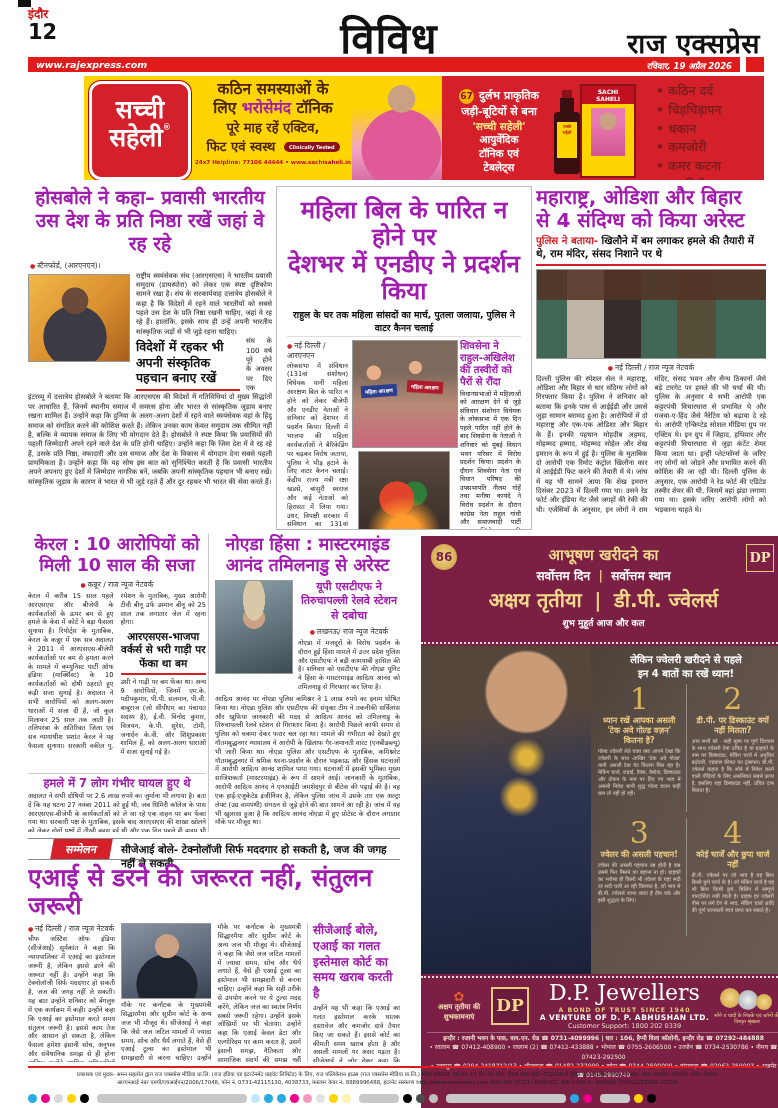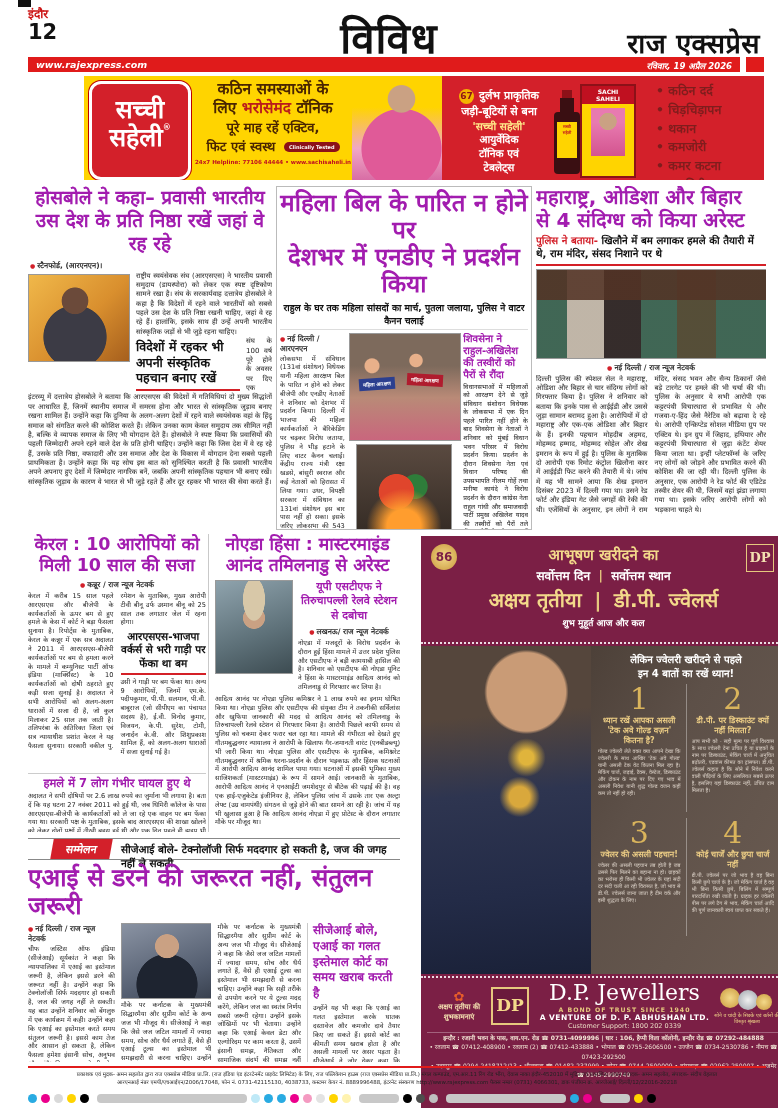--- a/index.html
+++ b/index.html
@@ -3,21 +3,21 @@
 <meta charset="utf-8">
 <style>
   html,body{margin:0;padding:0;}
   body{width:778px;height:1108px;background:#fff;font-family:"DejaVu Sans","Liberation Sans",sans-serif;position:relative;overflow:hidden;color:#111;}
   .abs{position:absolute;}
   .b{font-weight:bold;}
   .ctr{text-align:center;}
   .clip{overflow:hidden;}
   .bt{font-size:7px;line-height:1.34;color:#222;text-align:justify;}
   .cols2{column-count:2;column-gap:7px;}
-  .byline{font-size:7.5px;font-weight:bold;color:#333;}
+  .byline{font-size:7.5px;font-weight:normal;color:#333;}
   .byline::before{content:"● ";color:#d3202a;font-size:6px;}
   .hl{color:#a21caf;font-weight:bold;line-height:1.12;}
   .redline{border-bottom:2px solid #d42027;}
   .photo{position:relative;overflow:hidden;border:1px solid #999;}
   .vline{border-left:1px solid #c9c9c9;}
   .serif{font-family:"DejaVu Serif","Liberation Serif",serif;}
   .dot{display:inline-block;width:9px;height:9px;border-radius:50%;margin-right:4px;vertical-align:middle;}
   .gbar{display:inline-block;height:9px;background:#c8c8c8;border-radius:4px;margin:0 4px;vertical-align:middle;}
   .benefit{font-size:12.5px;font-weight:bold;color:#7f1d1d;line-height:1.5;white-space:nowrap;}
   .benefit::before{content:"• ";}
@@ -49,21 +49,21 @@
     <div class="abs" style="left:0;top:0;width:348px;height:104px;background:#ffd400;"></div>
     <div class="abs" style="left:348px;top:0;width:332px;height:104px;background:#d3202a;"></div>
 
     <div class="abs ctr" style="left:5px;top:5px;width:96px;height:93px;background:#d3202a;border:3px solid #fff;border-radius:12px;box-shadow:0 0 0 1px #b00;color:#fff;font-weight:bold;">
       <div style="font-size:25px;margin-top:12px;line-height:1.1;">सच्ची</div>
       <div style="line-height:1.1;"><span style="font-size:25px;">सहेली</span><span style="font-size:8px;vertical-align:top;">®</span></div>
     </div>
 
     <div class="abs ctr" style="left:104px;top:4px;width:170px;color:#4a2500;font-weight:bold;">
       <div style="font-size:15.5px;line-height:1.25;">कठिन समस्याओं के</div>
-      <div style="font-size:15.5px;line-height:1.25;"><span>लिए </span><span style="color:#b91c1c;">भरोसेमंद</span><span> टॉनिक</span></div>
+      <div style="font-size:15.5px;line-height:1.25;"><span>लिए </span><span style="color:#a21caf;">भरोसेमंद</span><span> टॉनिक</span></div>
       <div style="font-size:13px;line-height:1.35;">पूरे माह रहें एक्टिव,</div>
       <div style="line-height:1.2;"><span style="font-size:13px;">फिट एवं स्वस्थ</span>
         <span style="display:inline-block;background:#8c1118;color:#fff;font-size:5px;padding:2px 5px;border-radius:6px;vertical-align:middle;margin-left:3px;">Clinically Tested</span>
       </div>
       <div style="font-size:5.6px;color:#c01020;margin-top:4px;">24x7 Helpline: 77106 44444 • www.sachisaheli.in</div>
     </div>
 
     <div class="abs" style="left:268px;top:0;width:90px;height:104px;background:radial-gradient(circle at 55% 22%,#caa183 0 14%,transparent 15%),radial-gradient(circle at 55% 70%,#e05a98 0 45%,transparent 46%),linear-gradient(180deg,#ffd400 0 30%,#f1a7c6 70%,#d86da5);"></div>
 
     <div class="abs" style="left:360px;top:8px;width:110px;text-align:center;">
@@ -101,21 +101,21 @@
     <div class="hl ctr" style="font-size:19px;line-height:1.22;">होसबोले ने कहा– प्रवासी भारतीय उस देश के प्रति निष्ठा रखें जहां वे रह रहे</div>
     <div class="byline" style="margin:4px 0 2px 2px;">स्टैनफोर्ड, (आरएनएन)।</div>
     <div>
       <div class="photo" style="float:left;width:100px;height:86px;margin:2px 6px 2px 0;background:radial-gradient(circle at 46% 30%,#6b4a3a 0 16%,transparent 17%),radial-gradient(circle at 46% 72%,#3c3b45 0 38%,transparent 39%),linear-gradient(135deg,#f0b84a,#d98f2e 55%,#a65f1d);"></div>
       <div class="bt">राष्ट्रीय स्वयंसेवक संघ (आरएसएस) ने भारतीय प्रवासी समुदाय (डायस्पोरा) को लेकर एक स्पष्ट दृष्टिकोण सामने रखा है। संघ के सरकार्यवाह दत्तात्रेय होसबोले ने कहा है कि विदेशों में रहने वाले भारतीयों को सबसे पहले उस देश के प्रति निष्ठा रखनी चाहिए, जहां वे रह रहे हैं। हालांकि, इसके साथ ही उन्हें अपनी भारतीय सांस्कृतिक जड़ों से भी जुड़े रहना चाहिए।</div>
       <div class="redline" style="float:left;width:104px;font-size:12.5px;font-weight:bold;line-height:1.25;margin:2px 6px 2px 0;padding-bottom:3px;">विदेशों में रहकर भी अपनी संस्कृतिक पहचान बनाए रखें</div>
       <div class="bt">संघ के 100 वर्ष पूरे होने के अवसर पर दिए एक इंटरव्यू में दत्तात्रेय होसबोले ने बताया कि आरएसएस की विदेशों में गतिविधियां दो मुख्य सिद्धांतों पर आधारित हैं, जिनमें स्थानीय समाज में समरस होना और भारत से सांस्कृतिक जुड़ाव बनाए रखना शामिल हैं। उन्होंने कहा कि दुनिया के अलग-अलग देशों में रहने वाले स्वयंसेवक वहां के हिंदू समाज को संगठित करने की कोशिश करते हैं। लेकिन उनका काम केवल समुदाय तक सीमित नहीं है, बल्कि वे व्यापक समाज के लिए भी योगदान देते हैं। होसबोले ने स्पष्ट किया कि प्रवासियों की पहली जिम्मेदारी अपने रहने वाले देश के प्रति होनी चाहिए। उन्होंने कहा कि जिस देश में वे रह रहे हैं, उसके प्रति निष्ठा, वफादारी और उस समाज और देश के विकास में योगदान देना सबसे पहली प्राथमिकता है। उन्होंने कहा कि यह सोच इस बात को सुनिश्चित करती है कि प्रवासी भारतीय अपने अपनाए हुए देशों में जिम्मेदार नागरिक बनें, जबकि अपनी सांस्कृतिक पहचान भी बनाए रखें। सांस्कृतिक जुड़ाव के कारण वे भारत से भी जुड़े रहते हैं और दूर रहकर भी भारत की सेवा करते हैं।</div>
     </div>
   </div>
 
-  <div class="abs clip" style="left:276px;top:186px;width:256px;height:344px;border:1px solid #bbb;padding:3px;box-sizing:border-box;">
+  <div class="abs clip" style="left:276px;top:186px;width:256px;height:344px;border:1px solid #bbb;padding:10px;box-sizing:border-box;">
     <div class="hl ctr" style="font-size:24px;line-height:1.12;">महिला बिल के पारित न होने पर</div>
     <div class="hl ctr" style="font-size:24px;line-height:1.12;">देशभर में एनडीए ने प्रदर्शन किया</div>
     <div class="ctr" style="font-size:9.2px;font-weight:bold;margin:3px 0;border-bottom:1px solid #ddd;padding-bottom:2px;">राहुल के घर तक महिला सांसदों का मार्च, पुतला जलाया, पुलिस ने वाटर कैनन चलाई</div>
     <div style="display:flex;gap:4px;height:258px;">
       <div style="width:27%;" class="clip">
         <div class="byline" style="margin-bottom:2px;">नई दिल्ली / आरएनएन</div>
         <div class="bt" style="font-size:6.6px;">लोकसभा में संविधान (131वां संशोधन) विधेयक यानी महिला आरक्षण बिल के पारित न होने को लेकर बीजेपी और एनडीए नेताओं ने शनिवार को देशभर में प्रदर्शन किया। दिल्ली में भाजपा की महिला कार्यकर्ताओं ने बैरिकेडिंग पर चढ़कर विरोध जताया, पुलिस ने भीड़ हटाने के लिए वाटर कैनन चलाई। केंद्रीय राज्य मंत्री रक्षा खडसे, बांसुरी स्वराज और कई नेताओं को हिरासत में लिया गया। उधर, विपक्षी सरकार में संविधान का 131वां संशोधन इस बार पास नहीं हो सका। इसके जरिए लोकसभा की 543 और राज्यों की विधानसभा सीटों में महिलाओं को आरक्षण देने का प्रावधान था। शुक्रवार को लोकसभा में 54 वोट से यह बिल पास नहीं हो सका। संसद की 543 सीटें बढ़कर 850 करने का प्रावधान भी साथ में था। यह प्रदर्शन ''कन्फेडरेशन ऑफ इंडिया ट्रेडर्स'' की तरफ से आयोजित किया गया था।</div>
       </div>
       <div style="width:46%;">
         <div class="photo" style="width:100%;height:106px;background:radial-gradient(circle at 20% 30%,#e8b08a 0 6%,transparent 7%),radial-gradient(circle at 60% 25%,#e8b08a 0 6%,transparent 7%),linear-gradient(180deg,#7d6a5c 0 30%,#b98a77 60%,#c9667d);">

